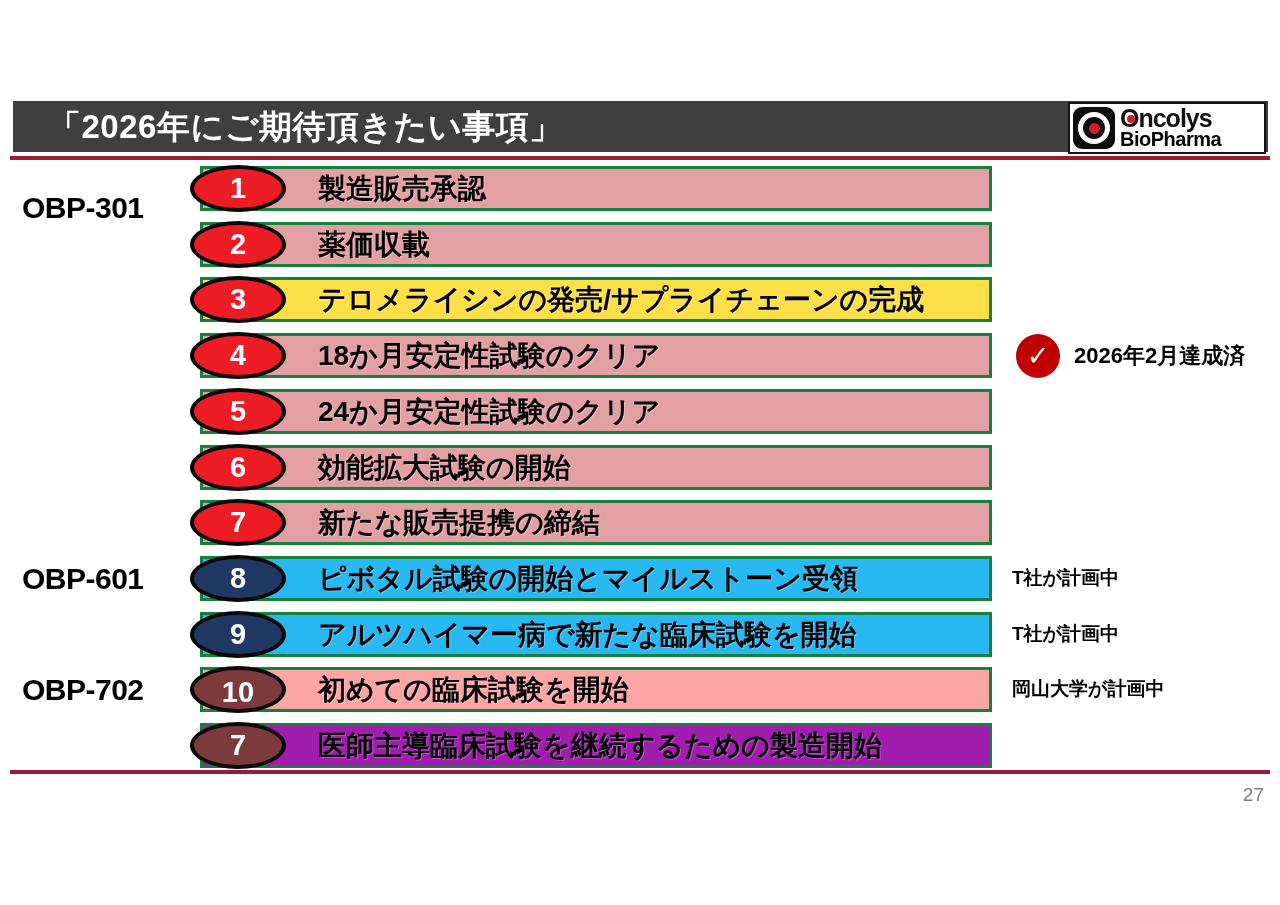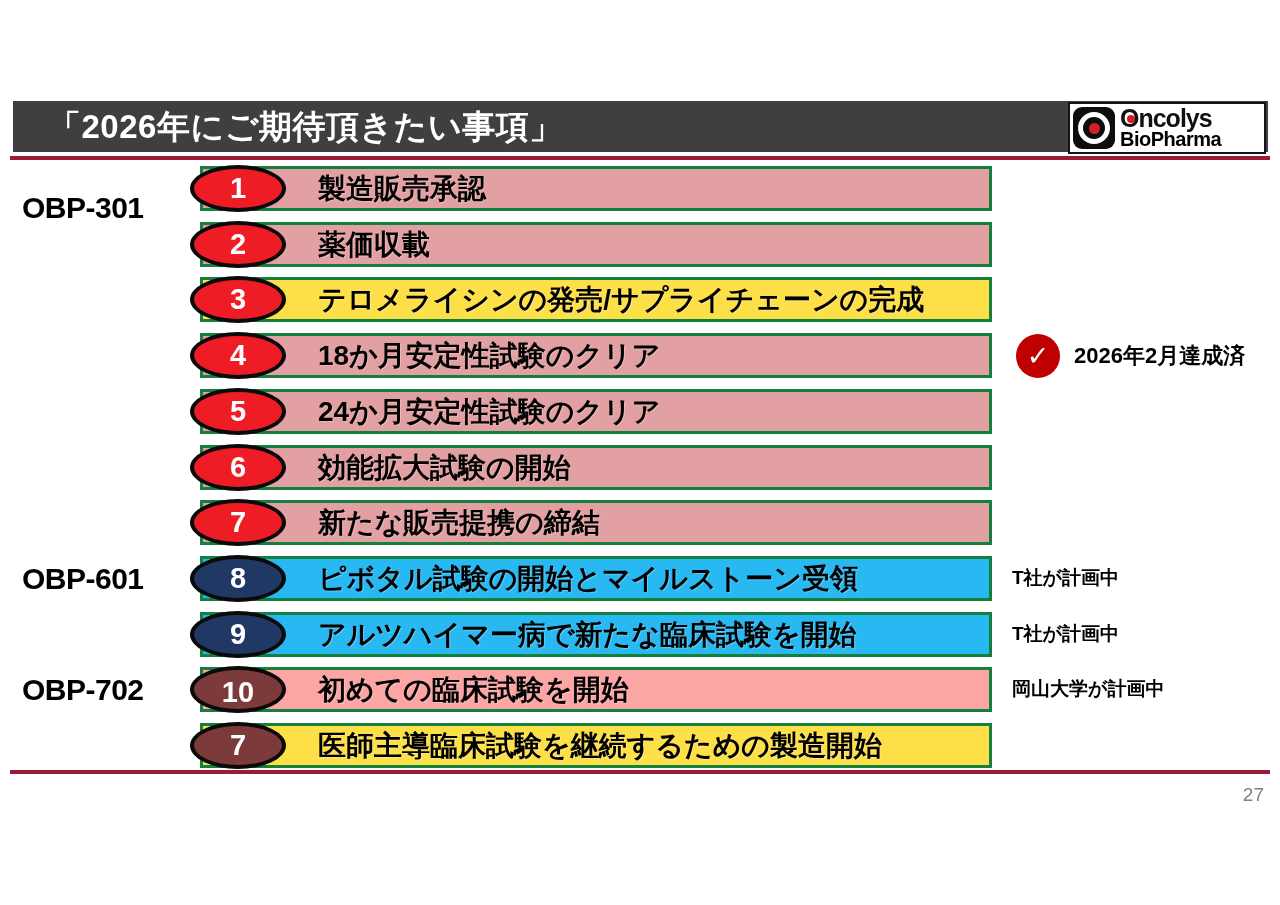--- a/index.html
+++ b/index.html
@@ -160,21 +160,21 @@
   </div>
       <div class="row" style="top: 667px;">
     <div class="bar" style="background: #fca5a5;">
       <span class="bar-label">初めての臨床試験を開始</span>
     </div>
     <div class="oval" style="background: rgb(125, 58, 58); align-items: flex-end;">
       <span>10</span>
     </div>
   </div>
       <div class="row" style="top: 723px;">
-    <div class="bar" style="background: #fde047;">
+    <div class="bar" style="background: #a21caf;">
       <span class="bar-label">医師主導臨床試験を継続するための製造開始</span>
     </div>
     <div class="oval" style="background: rgb(125, 58, 58);">
       <span>7</span>
     </div>
   </div>
     </div>
   <div id="labels-layer">
       <div class="group-label" style="top: 166px; margin-top: 19px;">OBP-301</div>
       <div class="group-label" style="top: 556px;">OBP-601</div>

